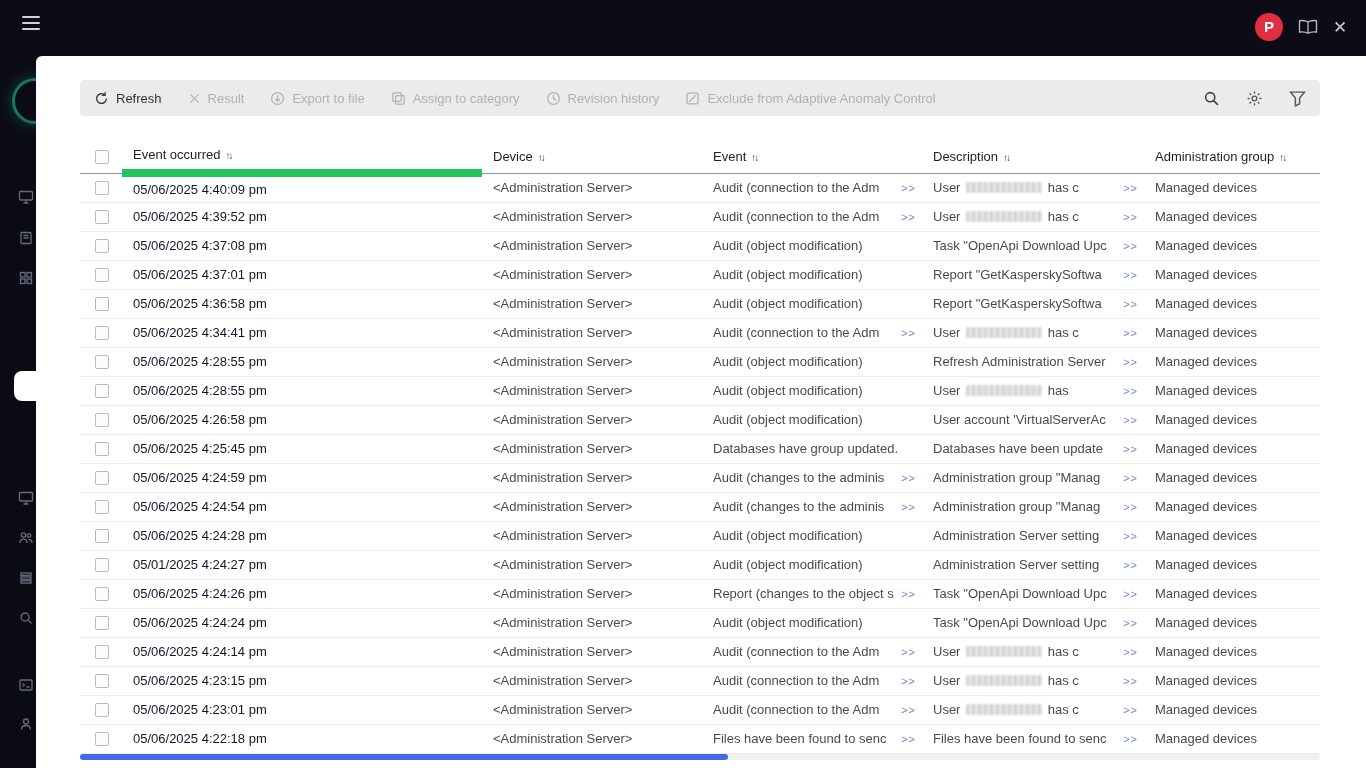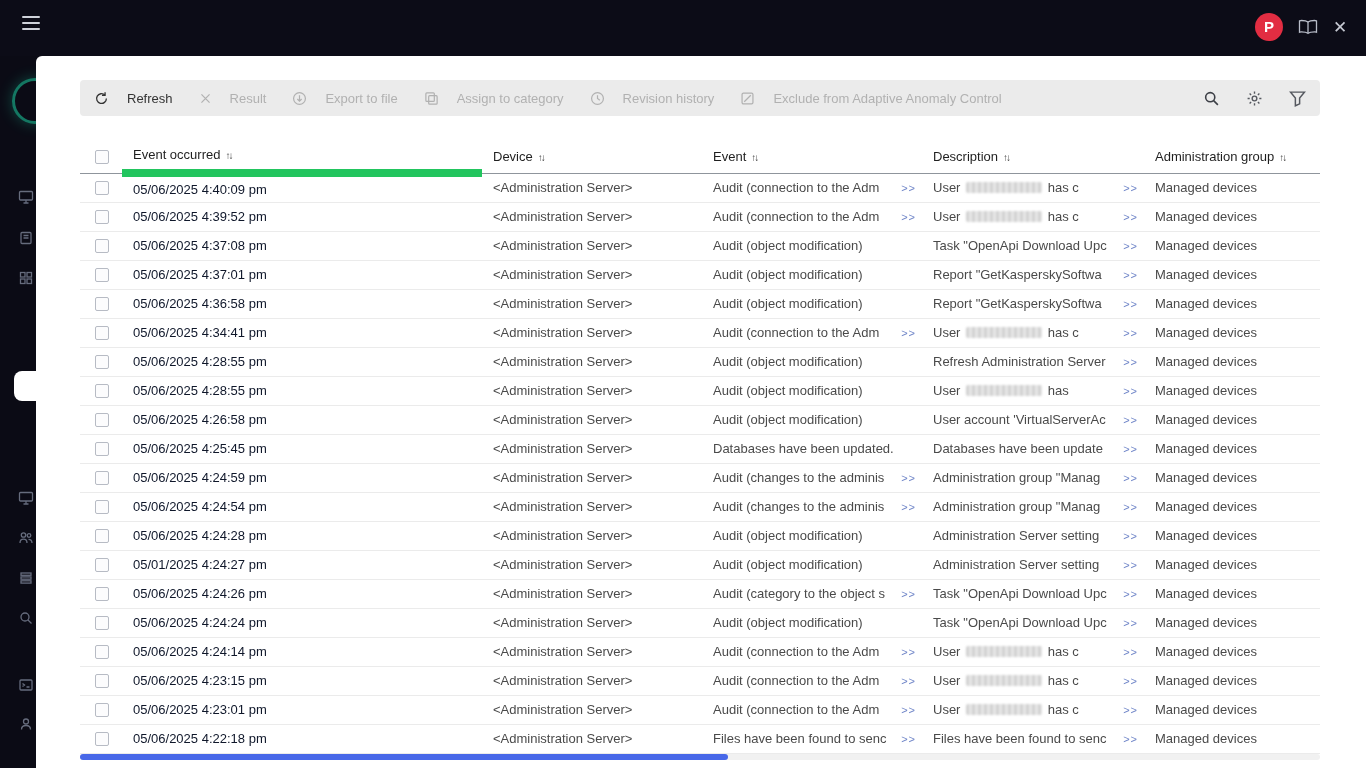--- a/index.html
+++ b/index.html
@@ -24,21 +24,21 @@
   .active-pill { position:absolute; left:14px; top:371px; width:26px; height:30px; background:#ffffff;
     border-radius:8px 0 0 8px; }
 
   
   .panel { position:absolute; left:36px; top:56px; width:1330px; height:712px; background:#ffffff;
     border-top-left-radius:6px; z-index:3; }
 
   
   .toolbar { position:absolute; left:44px; top:24px; width:1240px; height:36px; background:#ebebeb;
     border-radius:4px; display:flex; align-items:center; padding:0 14px; }
-  .tb-btn { display:flex; align-items:center; gap:18px; background:none; border:none; font-family:inherit;
+  .tb-btn { display:flex; align-items:center; gap:7px; background:none; border:none; font-family:inherit;
     font-size:13px; color:#333; margin-right:26px; cursor:pointer; white-space:nowrap; }
   .tb-btn.disabled { color:#b1b1b1; cursor:default; }
   .tb-btn svg { flex:none; }
   .tb-right { margin-left:auto; display:flex; align-items:center; gap:26px; }
   .tb-right .ric { color:#4a4d55; cursor:pointer; display:flex; }
 
   
   .events-table { position:absolute; left:44px; top:84px; width:1240px; border-collapse:collapse; table-layout:fixed; }
   .events-table th { height:33px; text-align:left; font-weight:normal; font-size:13px; color:#1f1f1f;
     padding:0 6px 0 11px; white-space:nowrap; border-bottom:1px solid #8f959c; }
@@ -400,21 +400,21 @@
             </span>
           </td>
           <td>Managed devices</td>
         </tr>
         <tr>
           <td class="col-check"><input type="checkbox" style=""></td>
           <td><span class="link">05/06/2025 4:25:45 pm</span></td>
           <td>&lt;Administration Server&gt;</td>
           <td>
             <span class="cellflex">
-              <span class="celltext">Databases have been updated.</span>
+              <span class="celltext">Databases have group updated.</span>
             </span>
           </td>
           <td>
             <span class="cellflex">
               <span class="celltext">Databases have been update</span>
               <span class="more">&gt;&gt;</span>
             </span>
           </td>
           <td>Managed devices</td>
         </tr>
@@ -487,21 +487,21 @@
             </span>
           </td>
           <td>Managed devices</td>
         </tr>
         <tr>
           <td class="col-check"><input type="checkbox" style=""></td>
           <td><span class="link">05/06/2025 4:24:26 pm</span></td>
           <td>&lt;Administration Server&gt;</td>
           <td>
             <span class="cellflex">
-              <span class="celltext">Audit (category to the object s</span>
+              <span class="celltext">Report (changes to the object s</span>
               <span class="more">&gt;&gt;</span>
             </span>
           </td>
           <td>
             <span class="cellflex">
               <span class="celltext">Task "OpenApi Download Upc</span>
               <span class="more">&gt;&gt;</span>
             </span>
           </td>
           <td>Managed devices</td>

